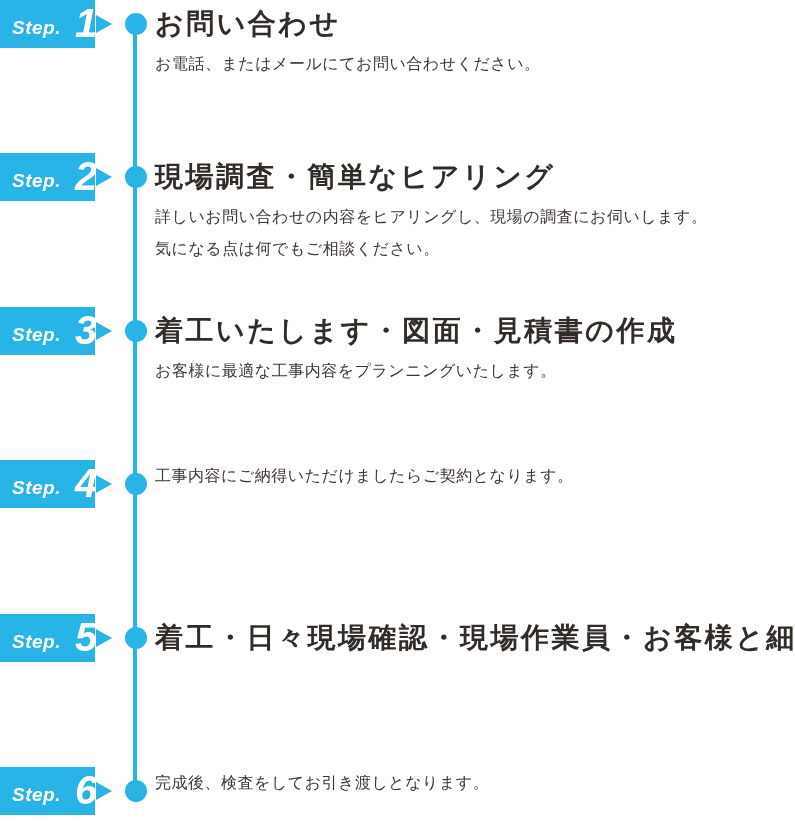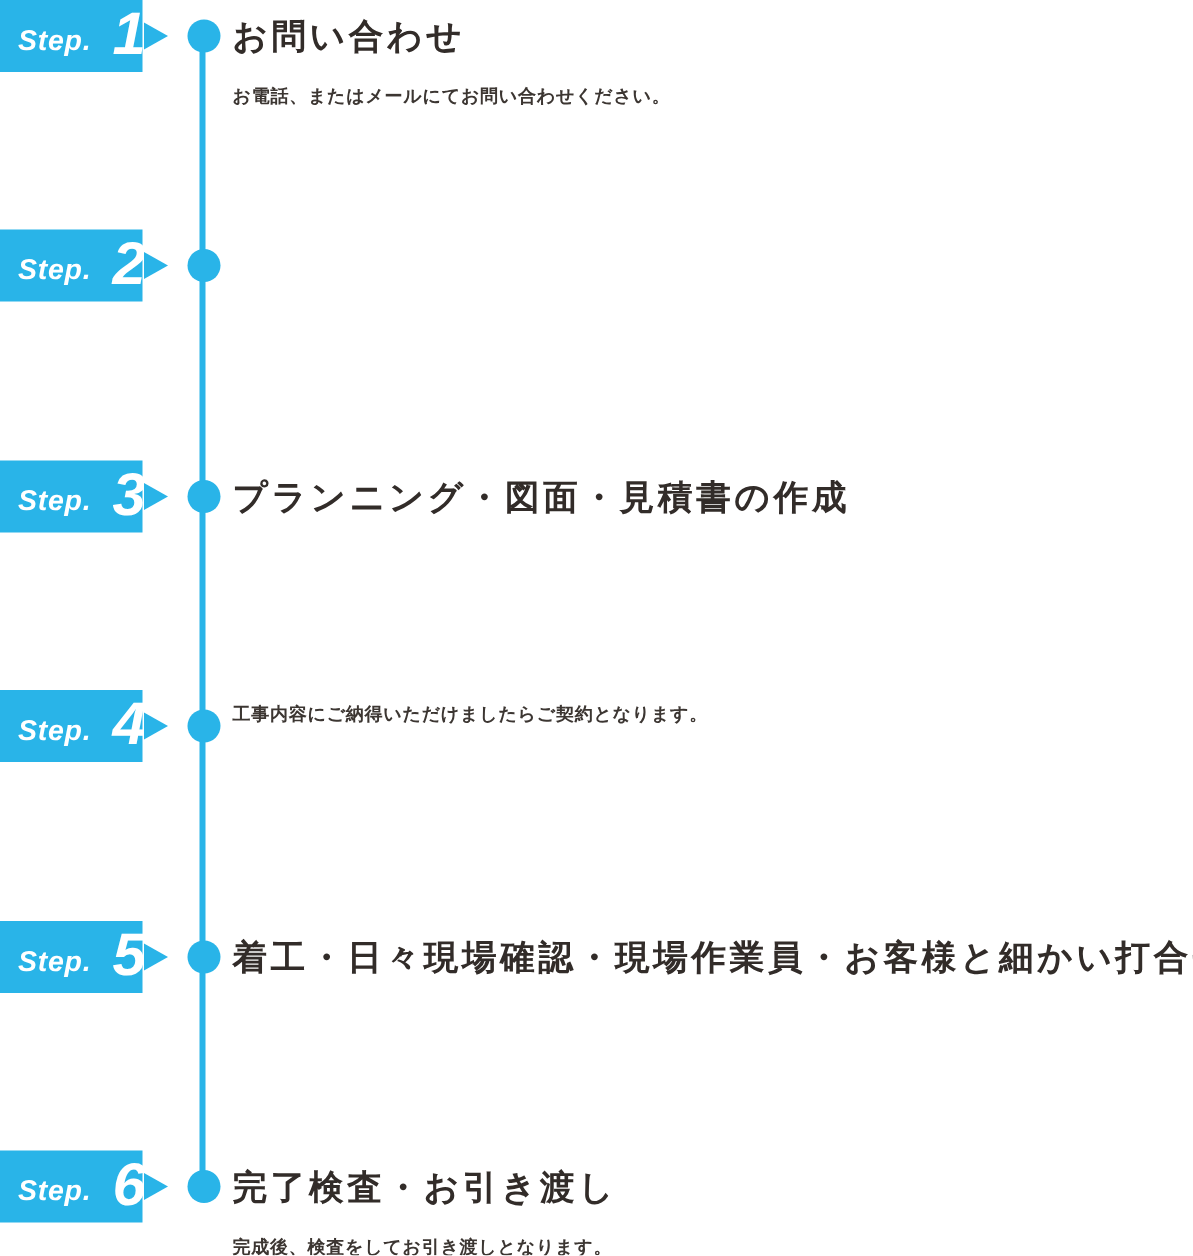--- a/index.html
+++ b/index.html
@@ -48,27 +48,27 @@
   }
   .dot{
     position:absolute;left:125px;top:13px;
     width:22px;height:22px;border-radius:50%;
     background:var(--accent);
   }
   .content{
     position:absolute;left:155px;top:0;right:0;
   }
   .step-title{
-    font-size:23px;font-weight:bold;line-height:48px;
+    font-size:28px;font-weight:bold;line-height:48px;
     letter-spacing:2.5px;color:var(--title-color);
     white-space:nowrap;
   }
   .step-desc p{
-    font-size:12px;line-height:32px;letter-spacing:0.5px;
-    color:var(--desc-color);white-space:nowrap;font-weight:bold;
+    font-size:16px;line-height:32px;letter-spacing:0.5px;
+    color:var(--desc-color);white-space:nowrap;
   }
 </style>
 </head>
 <body>
 
 <div class="canvas">
   <div class="timeline"></div>
 
   <div class="step-row" style="top:0px">
     <div class="badge">
@@ -86,32 +86,40 @@
     </div>
   </div>
 
   <div class="step-row" style="top:153px">
     <div class="badge">
       <span class="badge-prefix">Step.</span>
       <span class="badge-num">2</span>
     </div>
     <span class="badge-arrow"></span>
     <span class="dot"></span>
+    <div class="content">
+      <div class="step-title">現場調査・簡単なヒアリング</div>
+      <div class="step-desc">
+        <p>詳しいお問い合わせの内容をヒアリングし、現場の調査にお伺いします。</p>
+        <p>気になる点は何でもご相談ください。</p>
+      </div>
+    </div>
   </div>
 
   <div class="step-row" style="top:307px">
     <div class="badge">
       <span class="badge-prefix">Step.</span>
       <span class="badge-num">3</span>
     </div>
     <span class="badge-arrow"></span>
     <span class="dot"></span>
     <div class="content">
-      <div class="step-title">プランニング・図面・見積書の作成</div>
+      <div class="step-title">着工いたします・図面・見積書の作成</div>
       <div class="step-desc">
+        <p>お客様に最適な工事内容をプランニングいたします。</p>
       </div>
     </div>
   </div>
 
   <div class="step-row" style="top:460px">
     <div class="badge">
       <span class="badge-prefix">Step.</span>
       <span class="badge-num">4</span>
     </div>
     <span class="badge-arrow"></span>
@@ -138,20 +146,19 @@
   </div>
 
   <div class="step-row" style="top:767px">
     <div class="badge">
       <span class="badge-prefix">Step.</span>
       <span class="badge-num">6</span>
     </div>
     <span class="badge-arrow"></span>
     <span class="dot"></span>
     <div class="content">
-      <div class="step-title">完了検査・お引き渡し</div>
       <div class="step-desc">
         <p>完成後、検査をしてお引き渡しとなります。</p>
         <p></p>
       </div>
     </div>
   </div>
 </div>
 
 </body></html>

